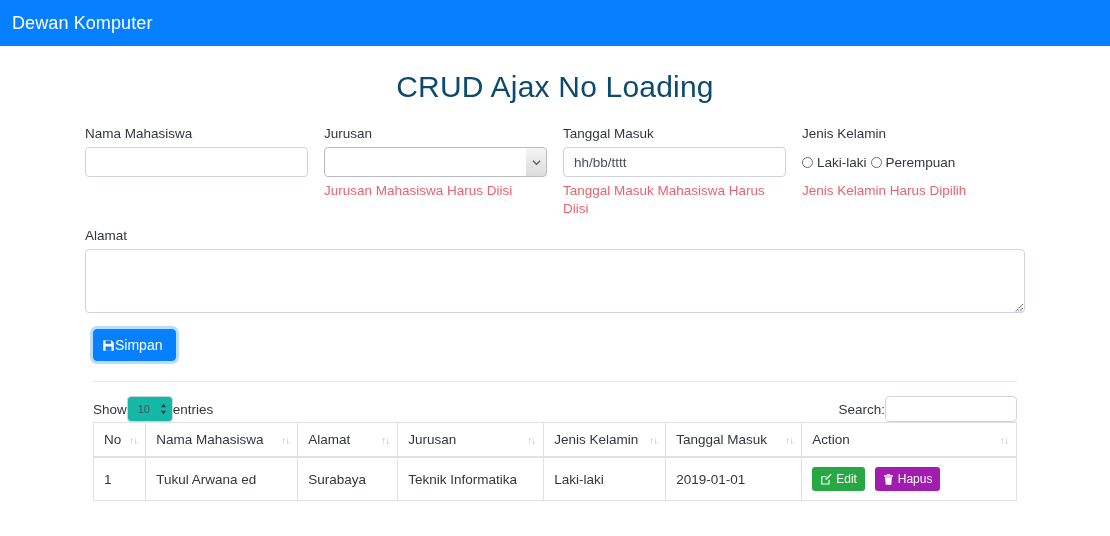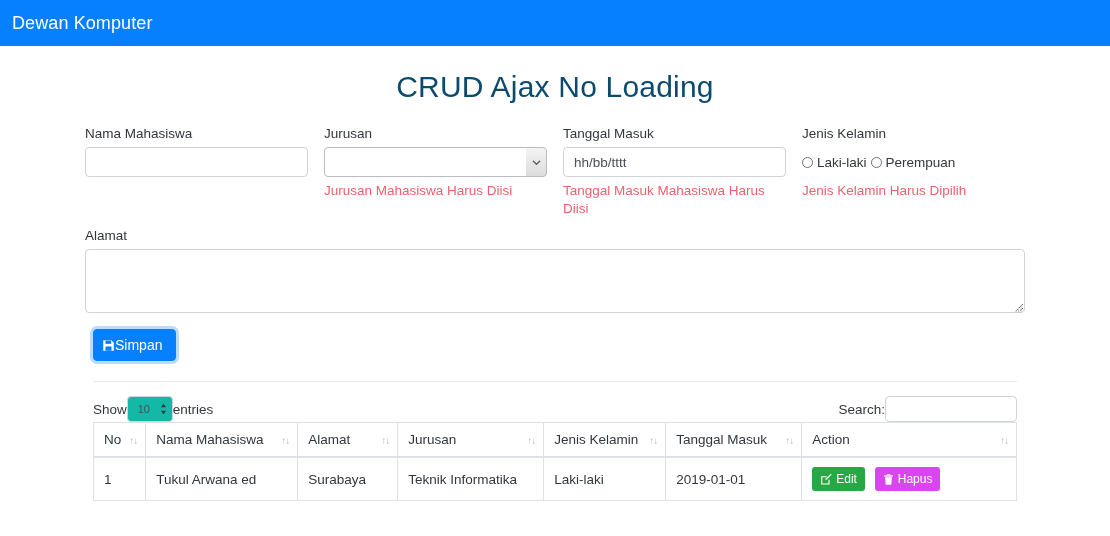--- a/index.html
+++ b/index.html
@@ -262,21 +262,21 @@
     border: none;
     border-radius: 3px;
     color: #fff;
     font-size: 12px;
     font-family: "Liberation Sans", sans-serif;
     padding: 5px 8px;
     cursor: pointer;
     vertical-align: middle;
   }
   .btn-edit  { background: #28a745; margin-right: 6px; }
-  .btn-hapus { background: #d946ef; text-align: center; }
+  .btn-hapus { background: #a21caf; text-align: center; }
   .btn-sm svg { display: block; }
 </style>
 </head>
 <body>
 
 <div class="navbar">
   <span class="navbar-brand">Dewan Komputer</span>
 </div>
 
 <div class="container">

